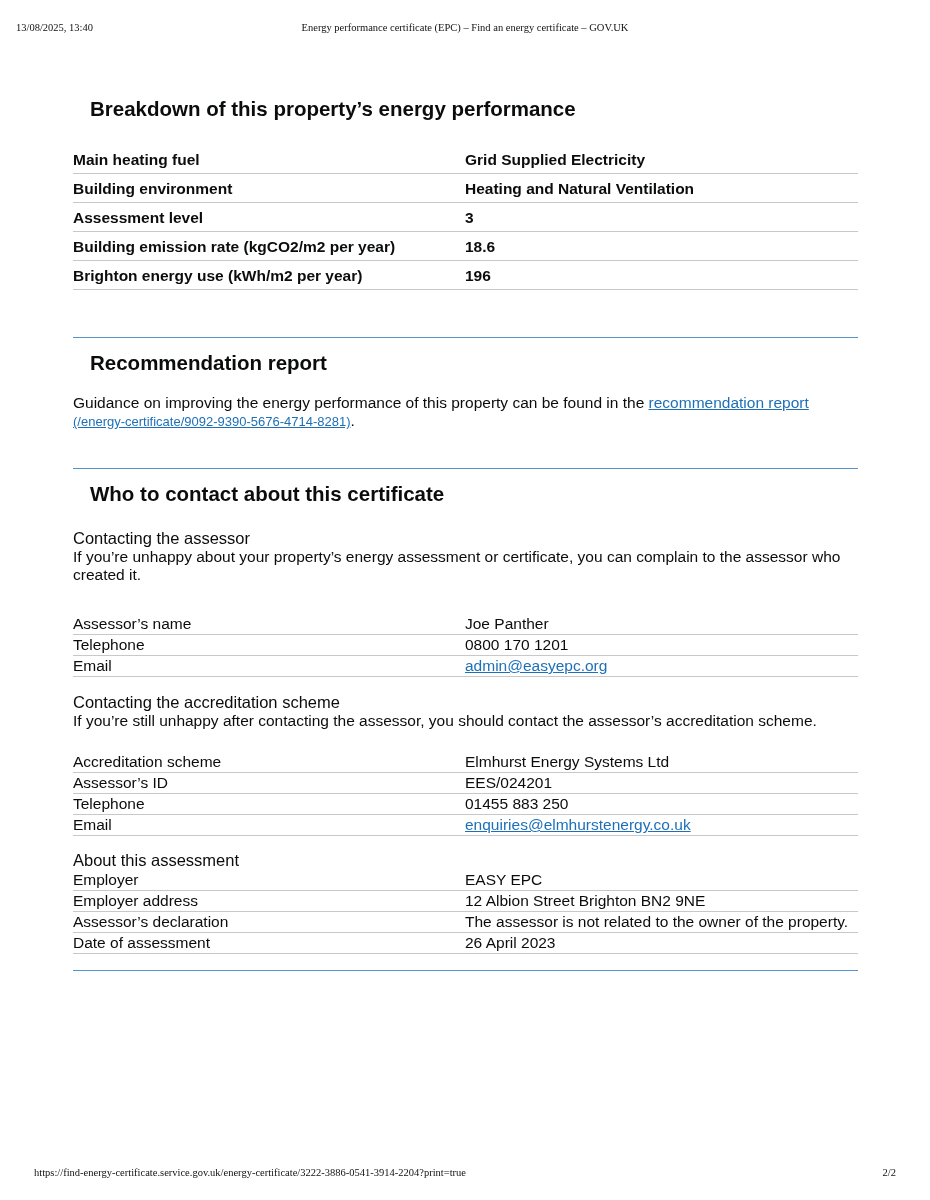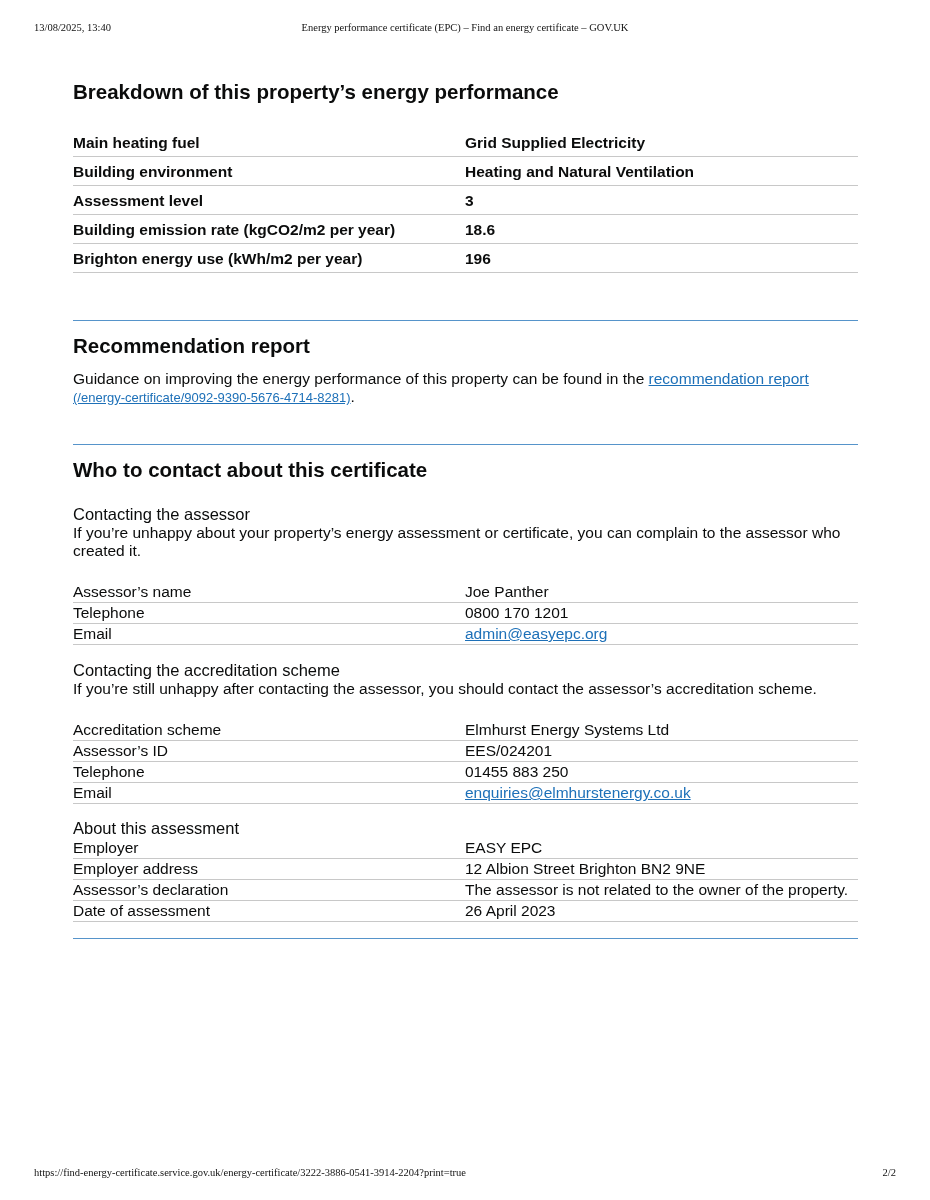--- a/index.html
+++ b/index.html
@@ -1,25 +1,25 @@
 <!DOCTYPE html>
 <html><head>
 <meta charset="utf-8">
 <style>
   html, body { margin: 0; padding: 0; background: #ffffff; }
   body { width: 930px; height: 1200px; position: relative; overflow: hidden; color: #0b0c0c; font-family: "Liberation Sans", sans-serif; }
   .print-header { position: absolute; top: 20px; left: 0; width: 930px; font-family: "Liberation Serif", serif; font-size: 10.5px; color: #111; }
-  .print-header .date { position: absolute; left: 34px; top: 2px; }
+  .print-header .date { position: absolute; left: 16px; top: 2px; }
   .print-header .title { position: absolute; left: 0; width: 1056px; text-align: center; top: 2px; }
   .print-footer { position: absolute; top: 1167px; left: 0; width: 930px; font-family: "Liberation Serif", serif; font-size: 10.5px; color: #111; }
   .print-footer .url { position: absolute; left: 34px; text-align: center; }
   .print-footer .page { position: absolute; right: 34px; }
 
   .content { position: absolute; left: 73px; top: 78px; width: 785px; }
-  h2 { font-size: 20.5px; font-weight: bold; margin: 0; line-height: 28px; }
+  h2 { font-size: 20.5px; font-weight: bold; margin: 17px; line-height: 28px; }
   h3 { font-size: 16.5px; font-weight: normal; margin: 0; line-height: 20px; }
   p { font-size: 15.5px; line-height: 18px; margin: 0; }
   a { color: #1d70b8; text-decoration: underline; }
   .small-link { font-size: 13px; }
 
   .sec-rule { border: 0; border-top: 1.5px solid #5694ca; margin: 0; height: 0; }
 
   table.summary { width: 785px; border-collapse: collapse; font-size: 15.5px; }
   table.summary td { padding: 0; vertical-align: top; border-bottom: 1.5px solid #c8c8c8; }
   table.summary td.k { width: 392px; }
@@ -71,21 +71,21 @@
     <p style="margin-top:10px;"><span>Guidance on improving the energy performance of this property can be found in the </span><a href="#"><span>recommendation report</span><br><span class="small-link">(/energy-certificate/9092-9390-5676-4714-8281)</span></a><span>.</span></p>
   </section>
 
   <hr class="sec-rule" style="margin-top:37px;">
 
   <section>
     <h2 style="margin-top:11px;">Who to contact about this certificate</h2>
 
     <h3 style="margin-top:20px;">Contacting the assessor</h3>
     <p>If you’re unhappy about your property’s energy assessment or certificate, you can complain to the assessor who created it.</p>
-    <table class="summary compact" style="margin-top:22px;">
+    <table class="summary compact" style="margin-top:30px;">
       <tbody>
         <tr>
             <td class="k">Assessor’s name</td>
             <td>Joe Panther</td>
           </tr>
         <tr>
             <td class="k">Telephone</td>
             <td>0800 170 1201</td>
           </tr>
         <tr>

